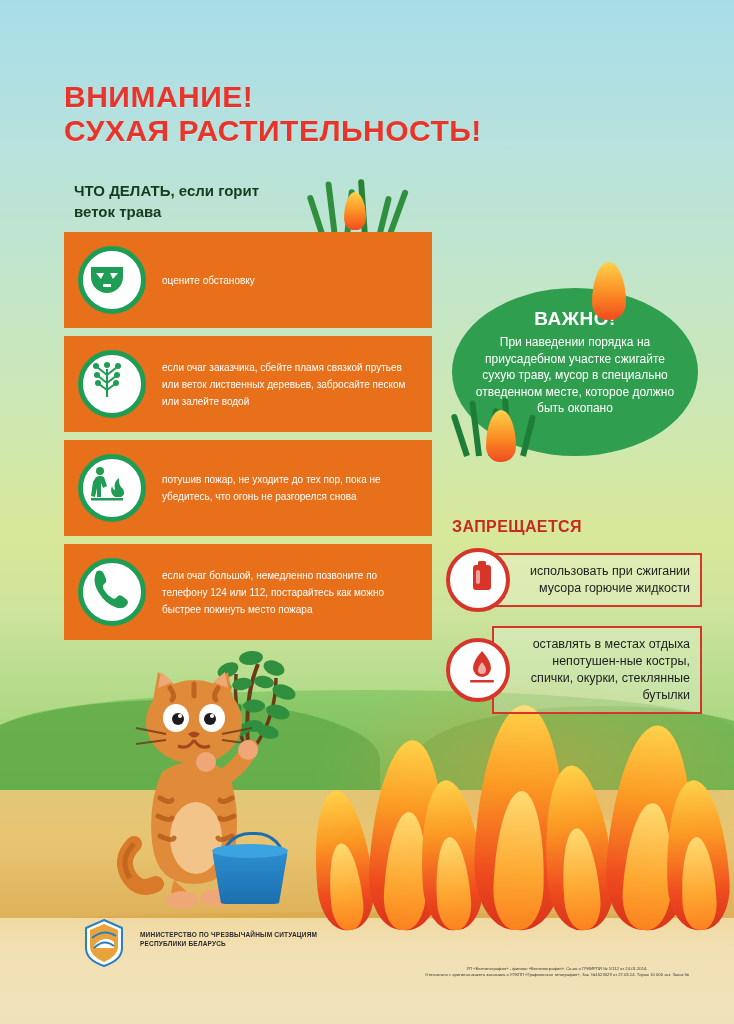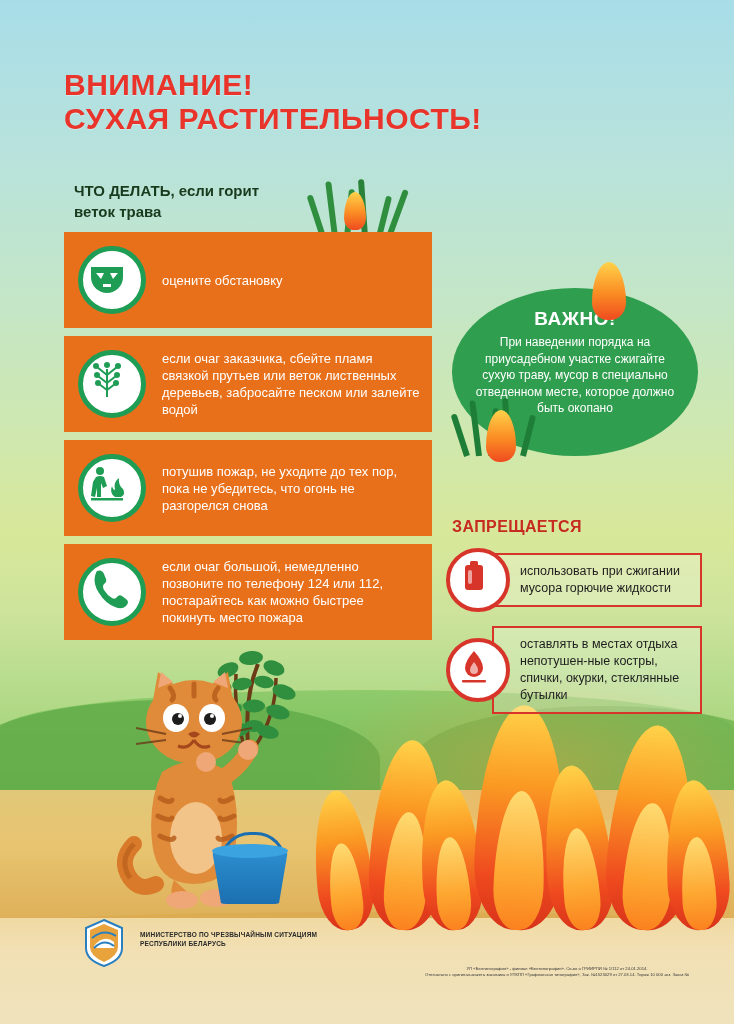--- a/index.html
+++ b/index.html
@@ -128,21 +128,21 @@
     top: 660px;
     width: 440px;
     height: 160px;
     background: radial-gradient(ellipse at 55% 70%, rgba(255,150,60,.35) 0%, rgba(255,180,80,0) 65%);
   }
 
   
   .title {
     position: absolute;
     left: 64px;
-    top: 68px;
+    top: 80px;
     color: #e8342a;
     font-weight: bold;
     font-size: 30px;
     line-height: 34px;
     letter-spacing: .5px;
     text-shadow: 0 1px 0 rgba(255,255,255,.35);
   }
   .subhead {
     position: absolute;
     left: 74px;
@@ -209,21 +209,21 @@
     border-radius: 50%;
     background: #ffffff;
     border: 5px solid #1f9d55;
     margin-right: 16px;
     position: relative;
     overflow: hidden;
   }
   .badge svg { display: block; }
   .step-text {
     color: #ffffff;
-    font-size: 13px;
+    font-size: 10px;
     line-height: 17px;
   }
 
   
   .important {
     position: absolute;
     left: 452px;
     top: 288px;
     width: 246px;
     height: 168px;
@@ -283,20 +283,21 @@
     color: #c62a20;
     font-weight: bold;
     font-size: 16px;
     letter-spacing: .4px;
   }
   .bans {
     position: absolute;
     left: 446px;
     top: 548px;
     width: 256px;
+    text-align: right;
   }
   .ban {
     position: relative;
     display: flex;
     align-items: center;
     margin-bottom: 14px;
   }
   .ban-badge {
     flex: 0 0 auto;
     width: 56px;

